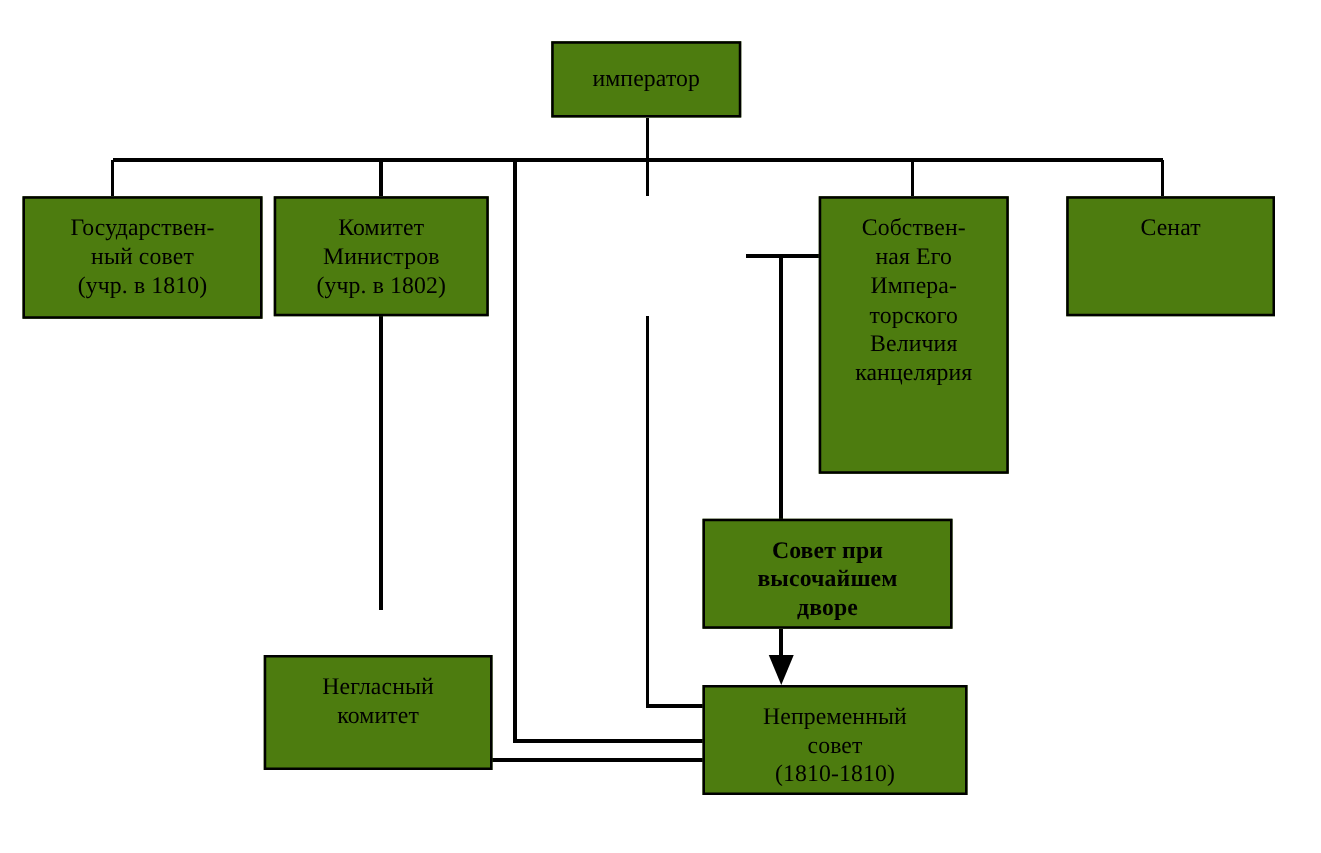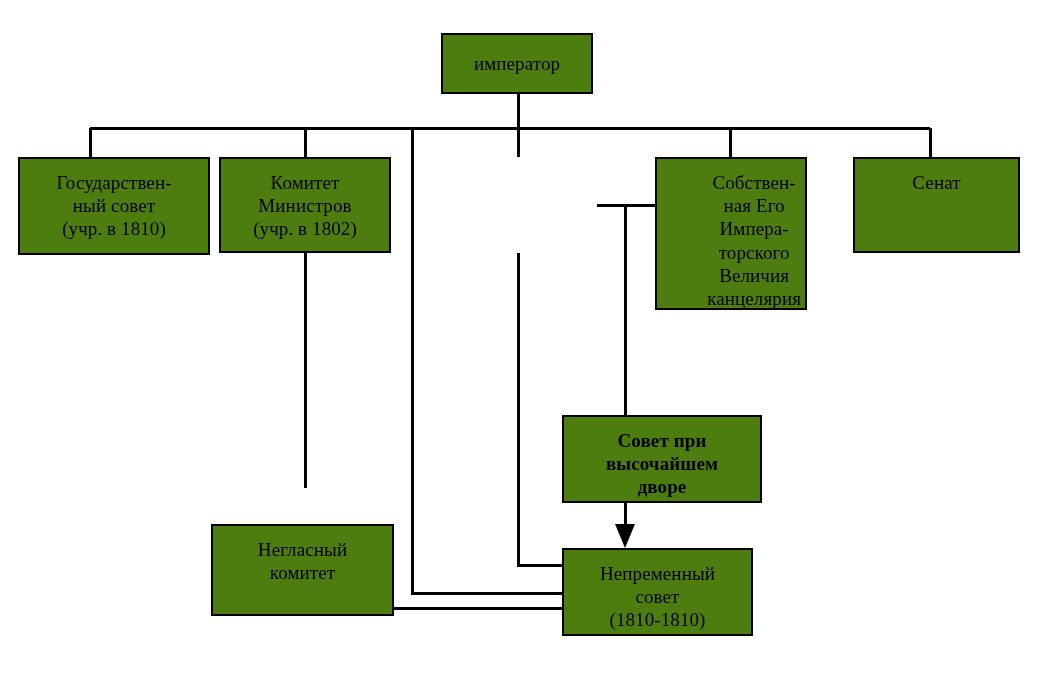--- a/index.html
+++ b/index.html
@@ -88,21 +88,21 @@
 (учр. в 1810)</span>
   </div>
 
   <div class="node top-al" style="left:219px;top:157px;width:172px;height:96px;">
     <span class="lbl">Комитет
 Министров
 (учр. в 1802)</span>
   </div>
 
 
-  <div class="node top-al" style="left:655px;top:157px;width:152px;height:153px;justify-content:flex-end;">
+  <div class="node top-al" style="left:655px;top:157px;width:152px;height:222px;">
     <span class="lbl">Собствен-
 ная Его
 Импера-
 торского
 Величия
 канцелярия</span>
   </div>
 
   <div class="node top-al" style="left:853px;top:157px;width:167px;height:96px;">
     <span class="lbl">Сенат</span>
@@ -112,19 +112,19 @@
     <span class="lbl">Совет при
 высочайшем
 дворе</span>
   </div>
 
   <div class="node top-al" style="left:211px;top:488px;width:183px;height:92px;margin-top:36px;">
     <span class="lbl">Негласный
 комитет</span>
   </div>
 
-  <div class="node top-al" style="left:562px;top:548px;width:191px;height:88px;align-items:flex-end;">
+  <div class="node top-al" style="left:562px;top:548px;width:212px;height:88px;align-items:flex-end;">
     <span class="lbl">Непременный
 совет
 (1810-1810)</span>
   </div>
 
 </div>
 
 </body></html>

